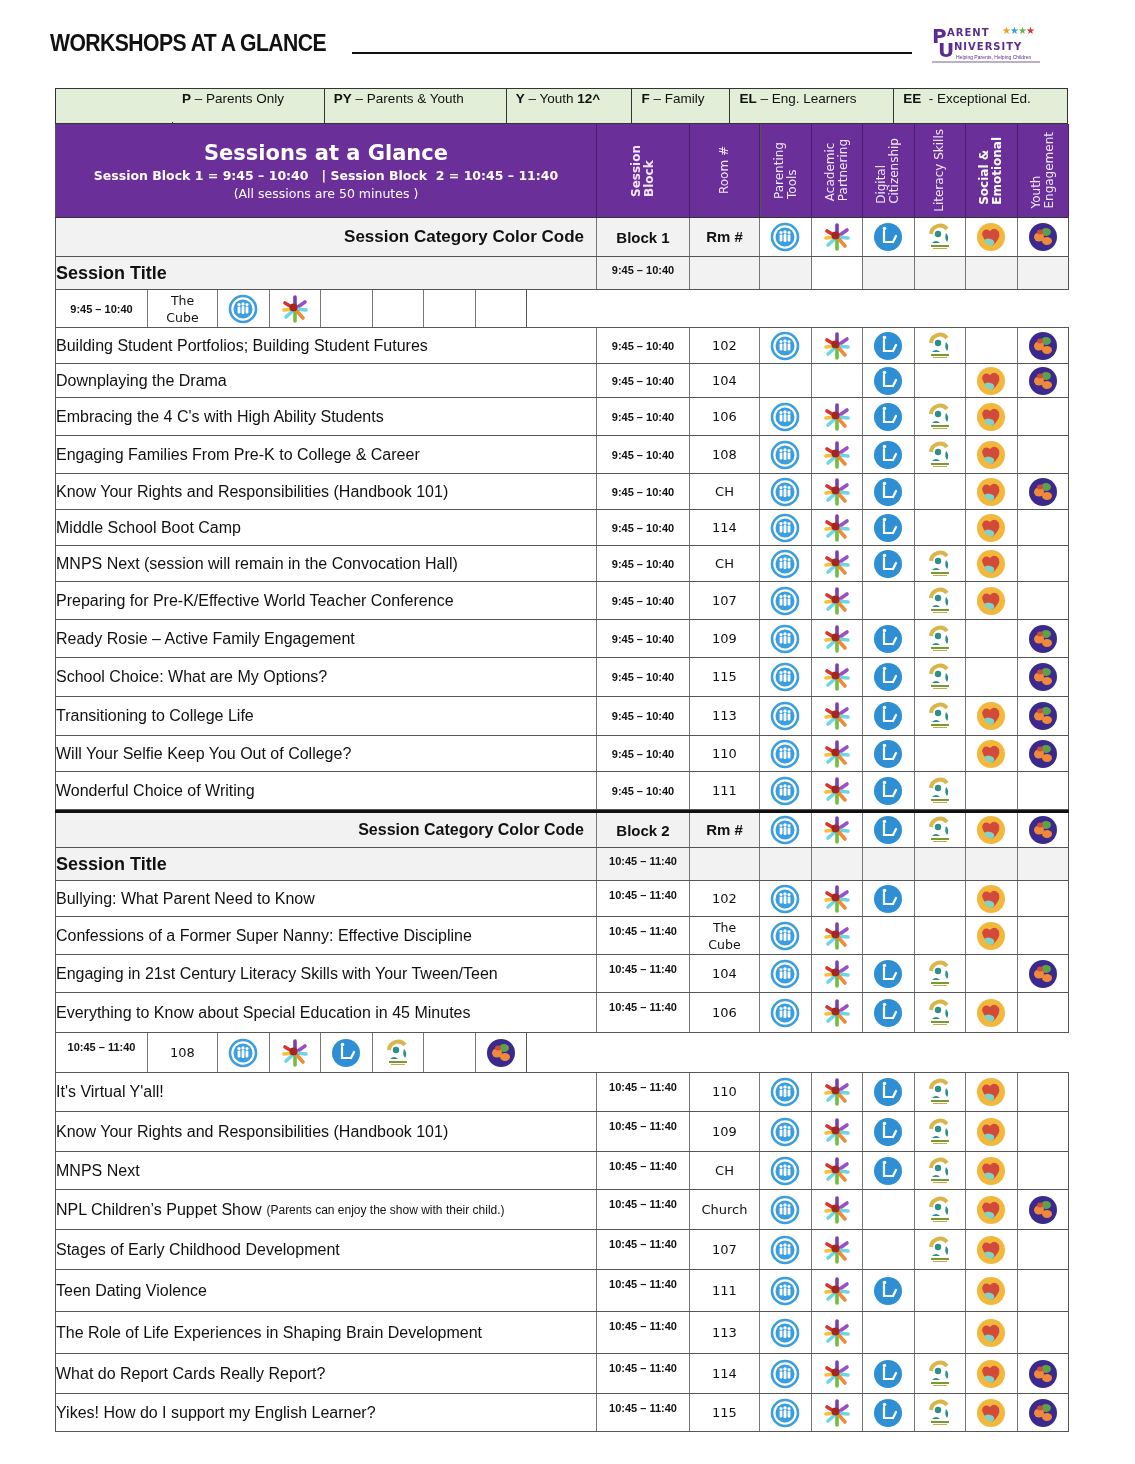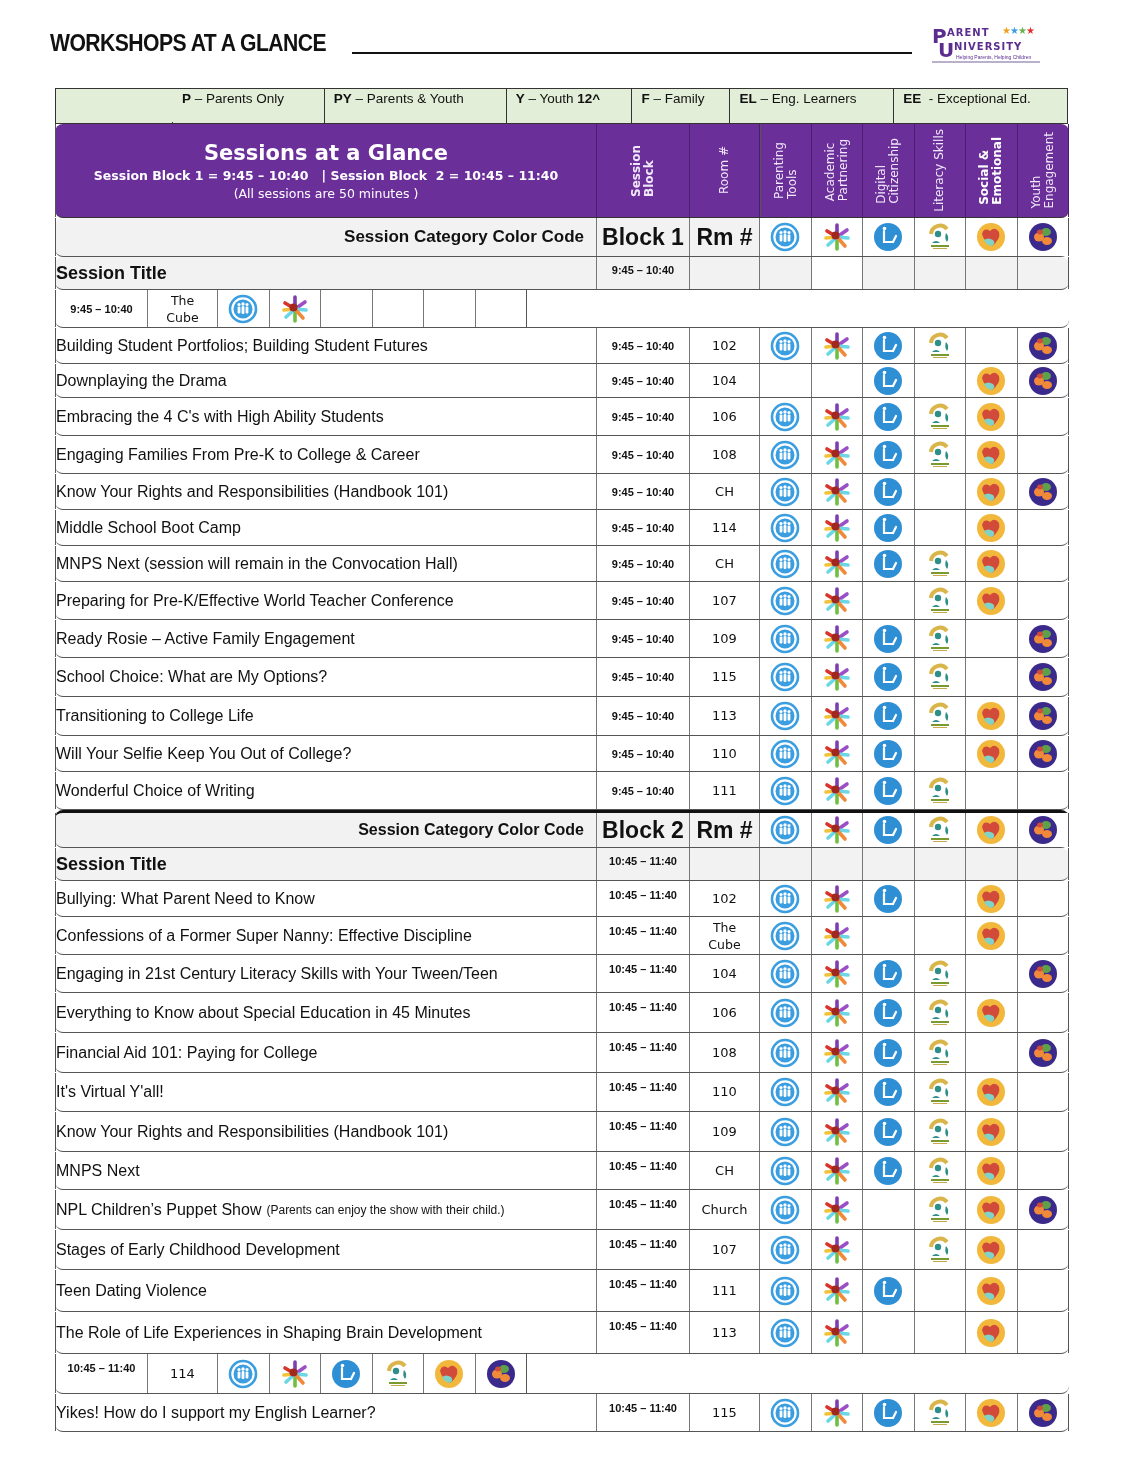--- a/index.html
+++ b/index.html
@@ -34,21 +34,21 @@
   }
   .legend-cell {
     border-right: 1px solid #333; font-size: 13.5px; padding: 2px 6px 0 9px; line-height: 16px;
     white-space: nowrap;
   }
   .legend-cell:last-child { border-right: none; }
   .legend-cell b { font-weight: bold; }
 
   
   .tbl { position: absolute; left: 55px; top: 124px; width: 1014px; }
-  .row { position: relative; display: flex; border-bottom: 1px solid #555; border-radius: 8px; }
+  .row { position: relative; display: flex; border-bottom: 1px solid #555; }
   .cell { border-right: 1px solid #777; display: flex; align-items: center; justify-content: center; }
   .cell:first-child { border-left: 1px solid #555; }
   .c-title { width: 542px; justify-content: flex-start; font-size: 16px; }
   .c-block { width: 93px; font-size: 11px; font-weight: bold; }
   .c-room  { width: 70px; font-size: 13px; text-align: center; line-height: 18px; font-family: "DejaVu Sans", sans-serif; }
   .c-icon  { width: 51.5px; }
   .c-icon:last-child { border-right: 1px solid #555; }
 
   
   .hdr { height: 94px; background: #6b2f9a; color: #fff; border-bottom: 1px solid #333; }
@@ -60,21 +60,21 @@
   .vert {
     writing-mode: vertical-rl; transform: rotate(180deg);
     font-family: "DejaVu Sans", sans-serif; font-size: 12px; line-height: 13px; text-align: left;
     color: #f0e8fa; white-space: pre-line; max-height: 88px;
   }
   .vert.bold { font-weight: bold; color: #fff; }
 
   
   .cc { height: 39px; background: #f2f2f2; }
   .cc .c-title { justify-content: flex-end; padding-right: 12px; font-size: 17px; font-weight: bold; }
-  .cc .c-block, .cc .c-room { font-size: 23px; font-weight: bold; font-family: "Liberation Sans", sans-serif; }
+  .cc .c-block, .cc .c-room { font-size: 15px; font-weight: bold; font-family: "Liberation Sans", sans-serif; }
   .cc .c-icon { background: #fff; }
   .cc.block2 { height: 38px; border-top: 3px solid #111; }
   .cc.block2 .c-title { font-size: 16px; }
 
   .st { height: 33px; background: #f2f2f2; }
   .st .c-title { font-size: 18px; font-weight: bold; }
   .st .c-block { font-size: 11px; align-items: flex-start; padding-top: 7px; }
   .st .c-icon.white { background: #fff; }
 
   .data { background: #fff; }
@@ -1554,23 +1554,20 @@
             <svg viewBox="0 0 30 30">
               <circle cx="15" cy="15" r="14" fill="#f2b83c"></circle>
               <path d="M6 12 Q8 5 14 9 Q19 4 23 10 Q25 17 16 24 Q8 20 6 12Z" fill="#d24b3a"></path>
               <path d="M8 18 Q12 15 17 18 Q20 21 16 24 Q10 23 8 18Z" fill="#7fd3c7"></path>
             </svg>
           </span>
         </div>
         <div class="cell c-icon"></div>
       </div>
       <div class="row data" style="height:40px">
-      <div class="cell c-title">
-          <span>Financial Aid 101: Paying for College</span>
-        </div>
       <div class="cell c-block b2">10:45 – 11:40</div>
       <div class="cell c-room" style="white-space:pre-line;">108</div>
         <div class="cell c-icon">
           <span class="ic">
             <svg viewBox="0 0 30 30">
               <circle cx="15" cy="15" r="13" fill="#fff" stroke="#3a9ee0" stroke-width="2.6"></circle>
               <circle cx="15" cy="15" r="9.5" fill="#3a9ee0"></circle>
               <g fill="#fff">
                 <circle cx="11" cy="10.5" r="1.6"></circle>
                 <circle cx="15" cy="10" r="1.7"></circle>
@@ -2104,20 +2101,23 @@
             <svg viewBox="0 0 30 30">
               <circle cx="15" cy="15" r="14" fill="#f2b83c"></circle>
               <path d="M6 12 Q8 5 14 9 Q19 4 23 10 Q25 17 16 24 Q8 20 6 12Z" fill="#d24b3a"></path>
               <path d="M8 18 Q12 15 17 18 Q20 21 16 24 Q10 23 8 18Z" fill="#7fd3c7"></path>
             </svg>
           </span>
         </div>
         <div class="cell c-icon"></div>
       </div>
       <div class="row data" style="height:40px">
+      <div class="cell c-title">
+          <span>What do Report Cards Really Report?</span>
+        </div>
       <div class="cell c-block b2">10:45 – 11:40</div>
       <div class="cell c-room" style="white-space:pre-line;">114</div>
         <div class="cell c-icon">
           <span class="ic">
             <svg viewBox="0 0 30 30">
               <circle cx="15" cy="15" r="13" fill="#fff" stroke="#3a9ee0" stroke-width="2.6"></circle>
               <circle cx="15" cy="15" r="9.5" fill="#3a9ee0"></circle>
               <g fill="#fff">
                 <circle cx="11" cy="10.5" r="1.6"></circle>
                 <circle cx="15" cy="10" r="1.7"></circle>

